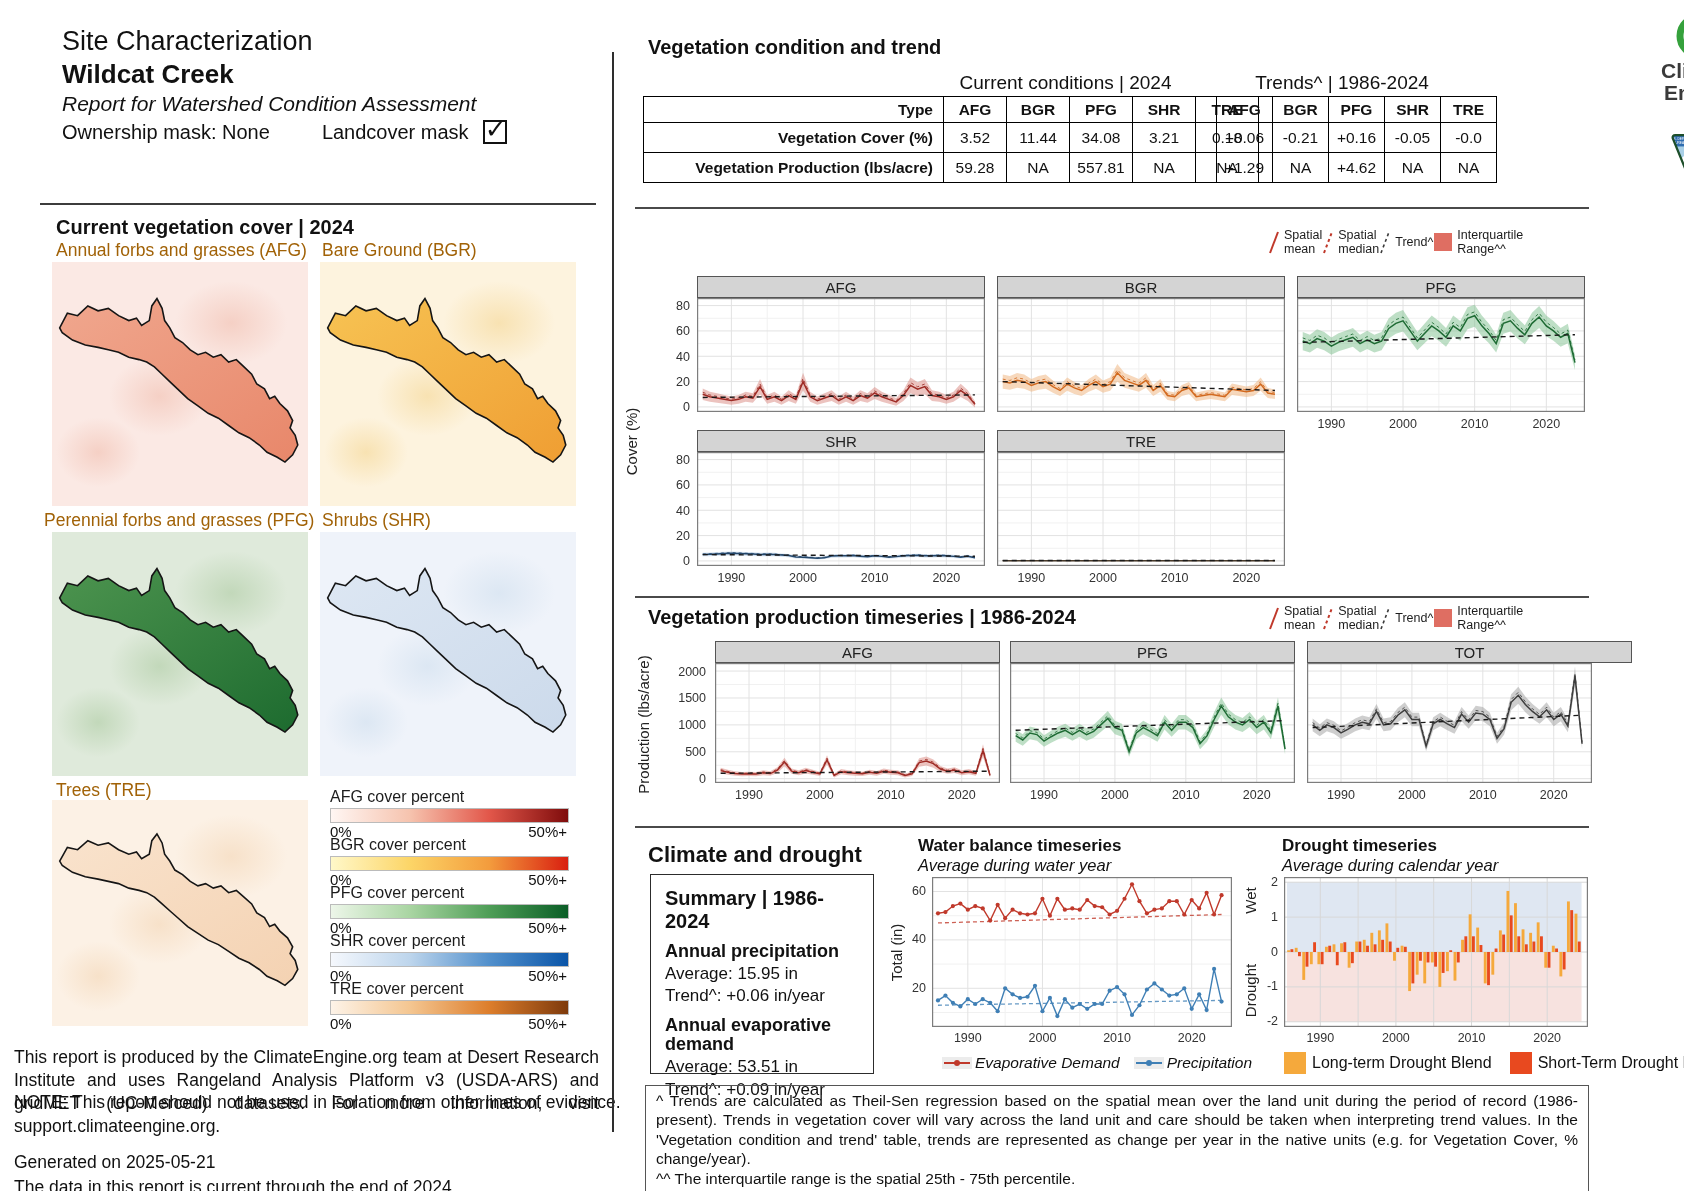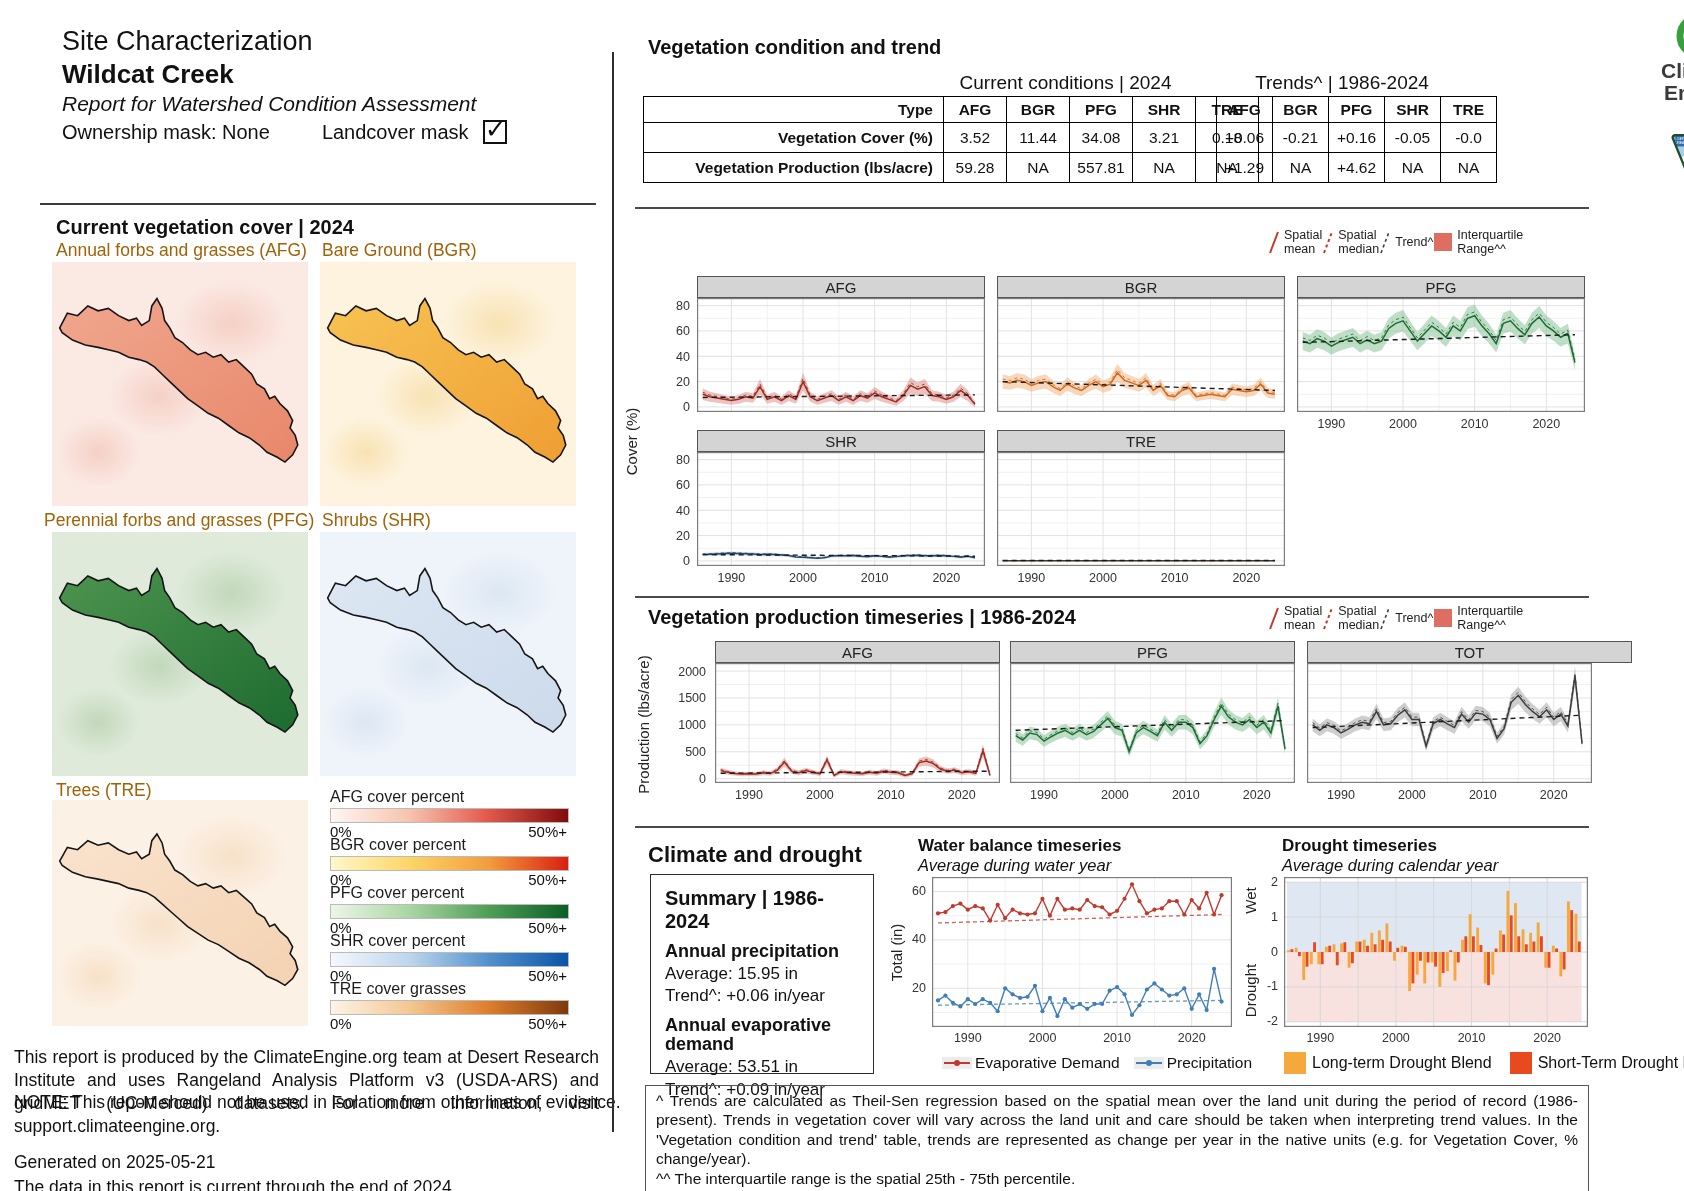--- a/index.html
+++ b/index.html
@@ -40,21 +40,21 @@
   .xlab{height:16px;font-size:12.5px;color:#333;position:absolute;}
   .xlab span{position:absolute;width:44px;text-align:center;}
   .vlab{white-space:nowrap;font-size:15px;color:#222;text-align:center;transform:rotate(-90deg);}
   .sum-box{border:1.6px solid #2c2c2c;box-sizing:border-box;padding:12px 14px;}
   .sum-title{font-size:20px;font-weight:bold;}
   .sum-h{font-size:18px;font-weight:bold;margin-top:9px;line-height:1.1;}
   .sum-v{font-size:17px;margin-top:2px;line-height:1.2;}
   .mini-title{font-size:17px;font-weight:bold;}
   .mini-sub{font-size:16.5px;font-style:italic;}
   .wb-leg{display:flex;gap:14px;align-items:center;font-size:15.5px;}
-  .wb-key{display:flex;align-items:center;gap:3px;}
+  .wb-key{display:flex;align-items:center;gap:3px;font-style:italic;}
   .dr-leg{display:flex;gap:18px;align-items:center;font-size:16px;white-space:nowrap;}
   .dr-key{display:flex;align-items:center;gap:6px;}
   .fn-box{border:1.6px solid #555;box-sizing:border-box;padding:5px 10px;font-size:15.5px;line-height:1.25;text-align:justify;}
   .logo-word{font-size:21px;font-weight:bold;color:#3a3a3a;text-align:center;line-height:1.04;}
   .logo-org{font-size:20px;color:#0369a1;text-align:right;line-height:1.1;}
 </style>
 </head>
 <body>
 
 <div id="page">
@@ -163,21 +163,21 @@
   </div>
   <div class="abs" style="left:330px;top:932px">
     <div class="grad-label">SHR cover percent</div>
     <div class="grad-bar" style="margin-top: 2px; background-image: linear-gradient(to right, rgb(245, 248, 253), rgb(189, 213, 236), rgb(82, 144, 204), rgb(10, 85, 168));"></div>
     <div class="grad-minmax">
         <span>0%</span>
         <span>50%+</span>
       </div>
   </div>
   <div class="abs" style="left:330px;top:980px">
-    <div class="grad-label">TRE cover grasses</div>
+    <div class="grad-label">TRE cover percent</div>
     <div class="grad-bar" style="margin-top: 2px; background-image: linear-gradient(to right, rgb(253, 243, 232), rgb(244, 198, 145), rgb(221, 126, 44), rgb(126, 58, 12));"></div>
     <div class="grad-minmax">
         <span>0%</span>
         <span>50%+</span>
       </div>
   </div>
 
   <div class="abs foot-par" style="left:14px;top:1046px">This report is produced by the ClimateEngine.org team at Desert Research Institute and uses Rangeland Analysis Platform v3 (USDA-ARS) and gridMET (UC-Merced) datasets. For more information, visit support.climateengine.org.</div>
   <div class="abs foot-line" style="left:14px;top:1092px">NOTE: This report should not be used in isolation from other lines of evidence.</div>
   <div class="abs foot-line" style="left:14px;top:1152px">Generated on 2025-05-21</div>

